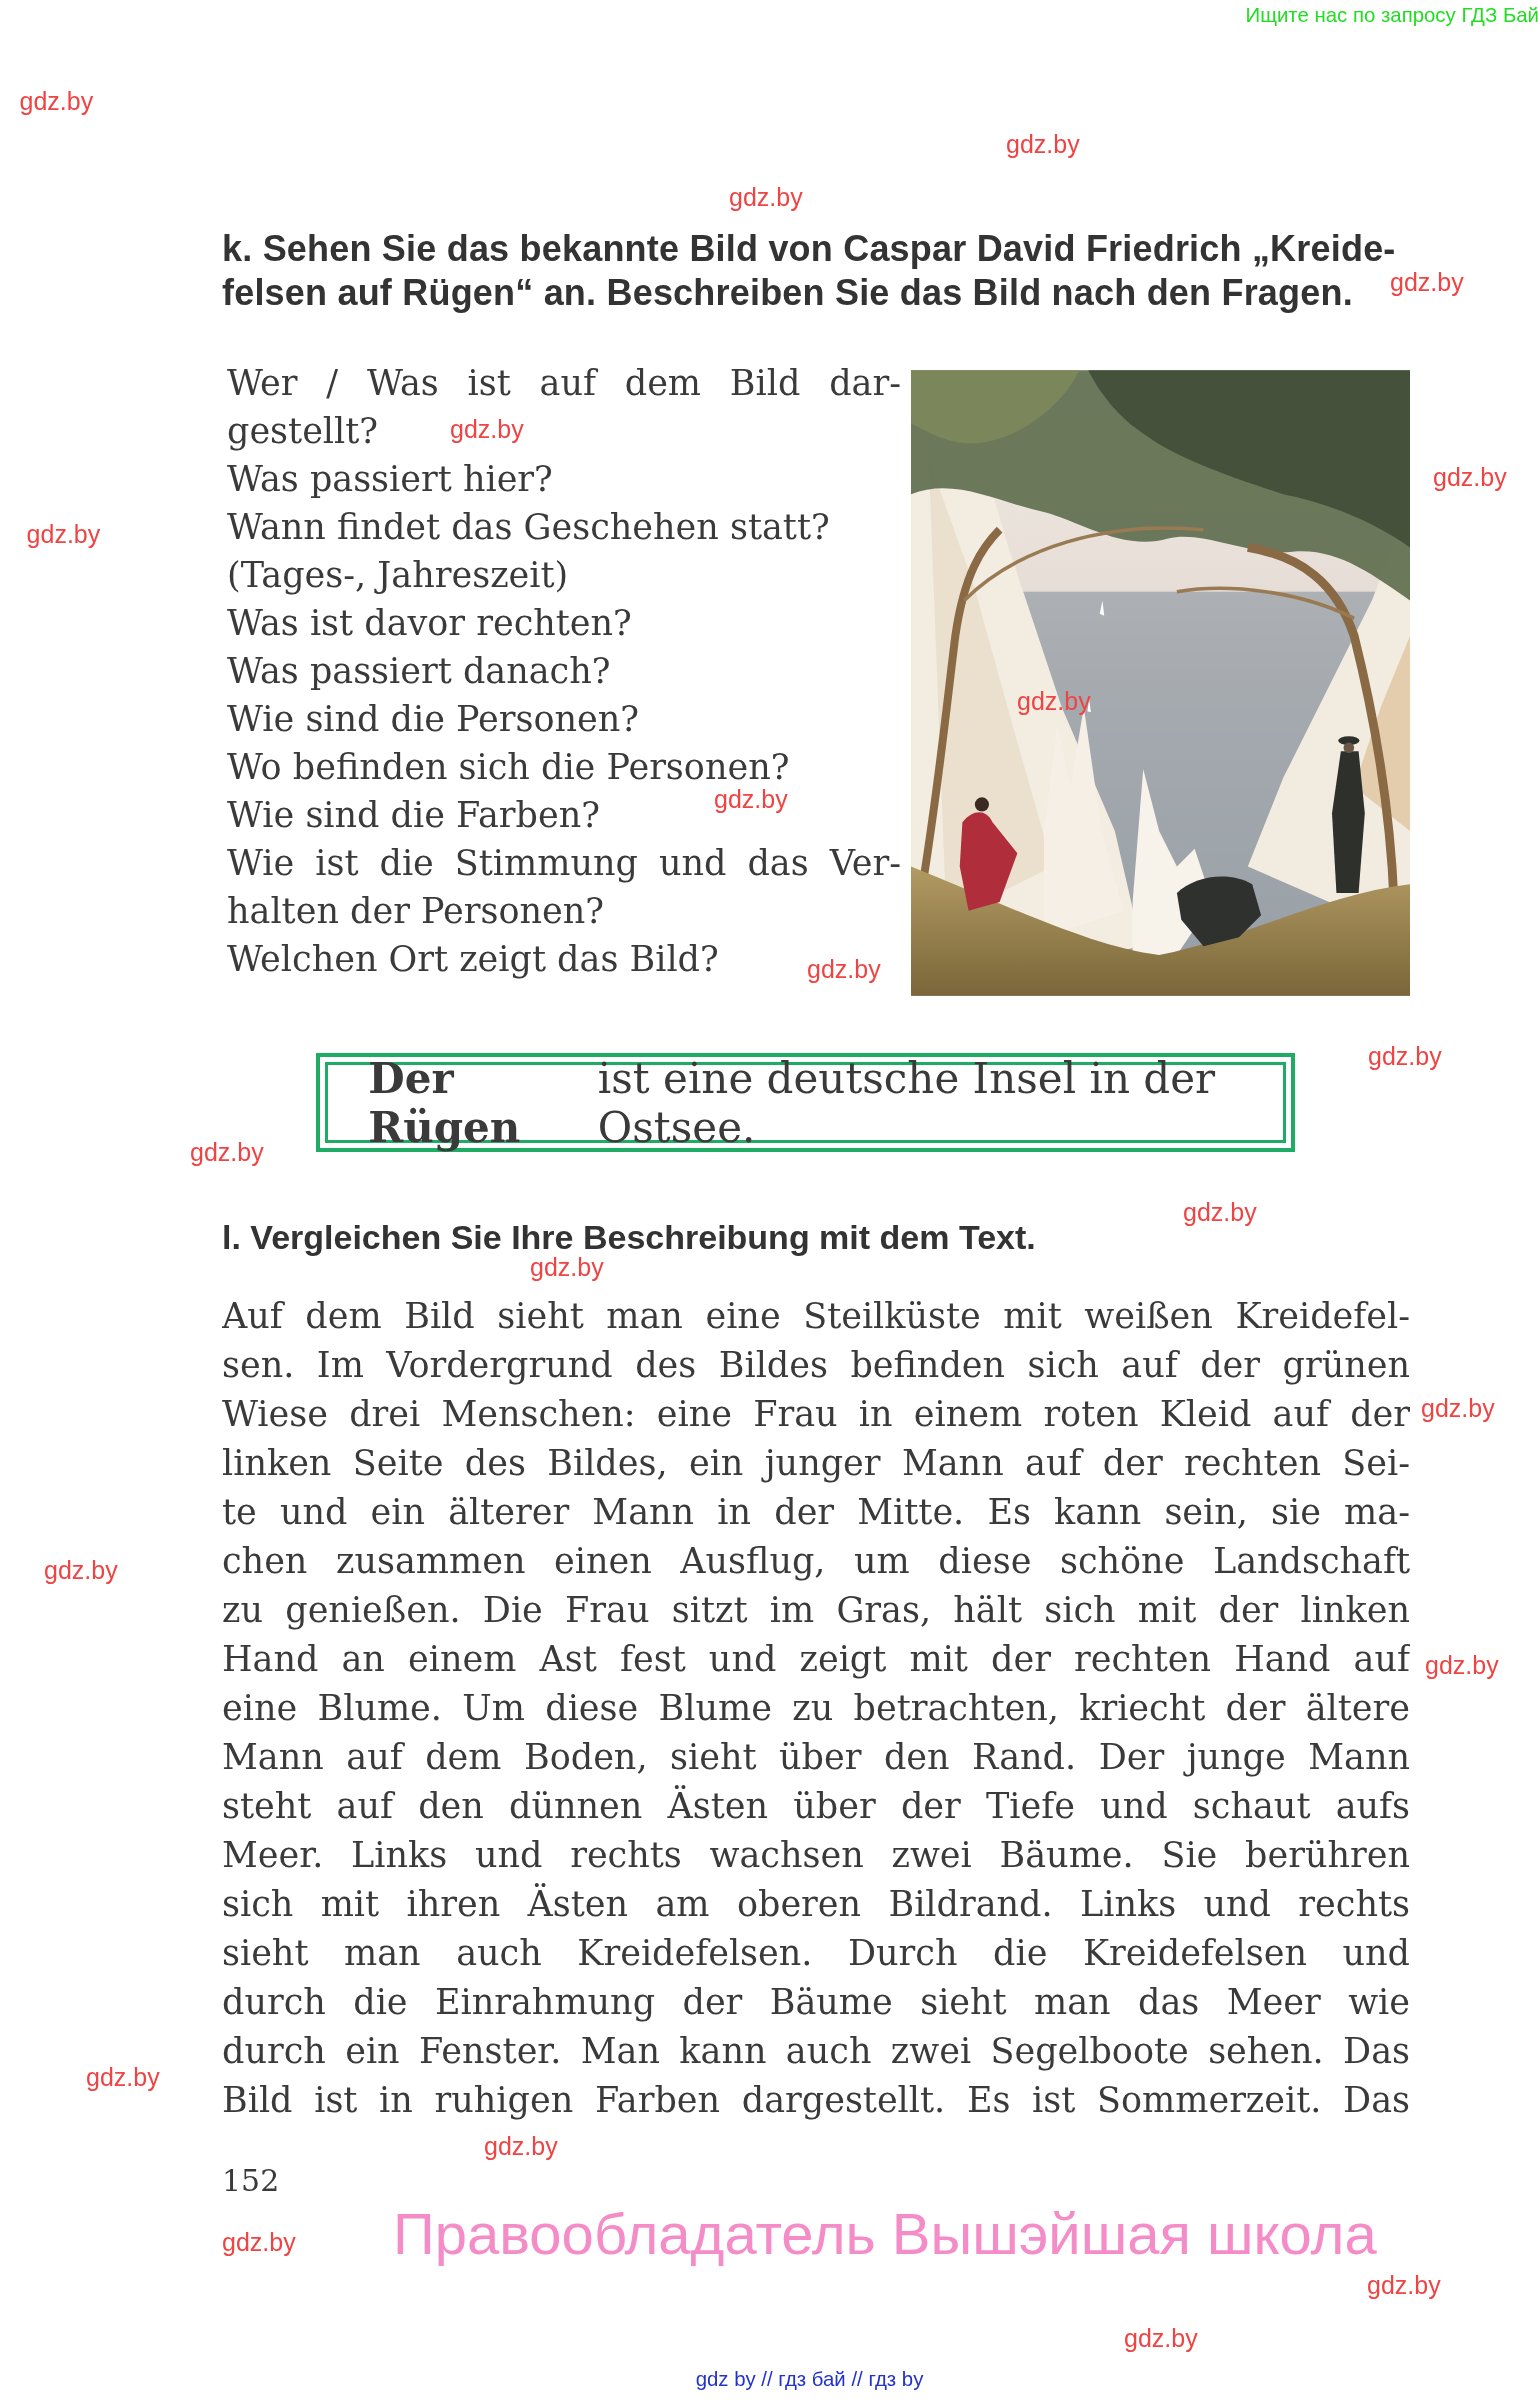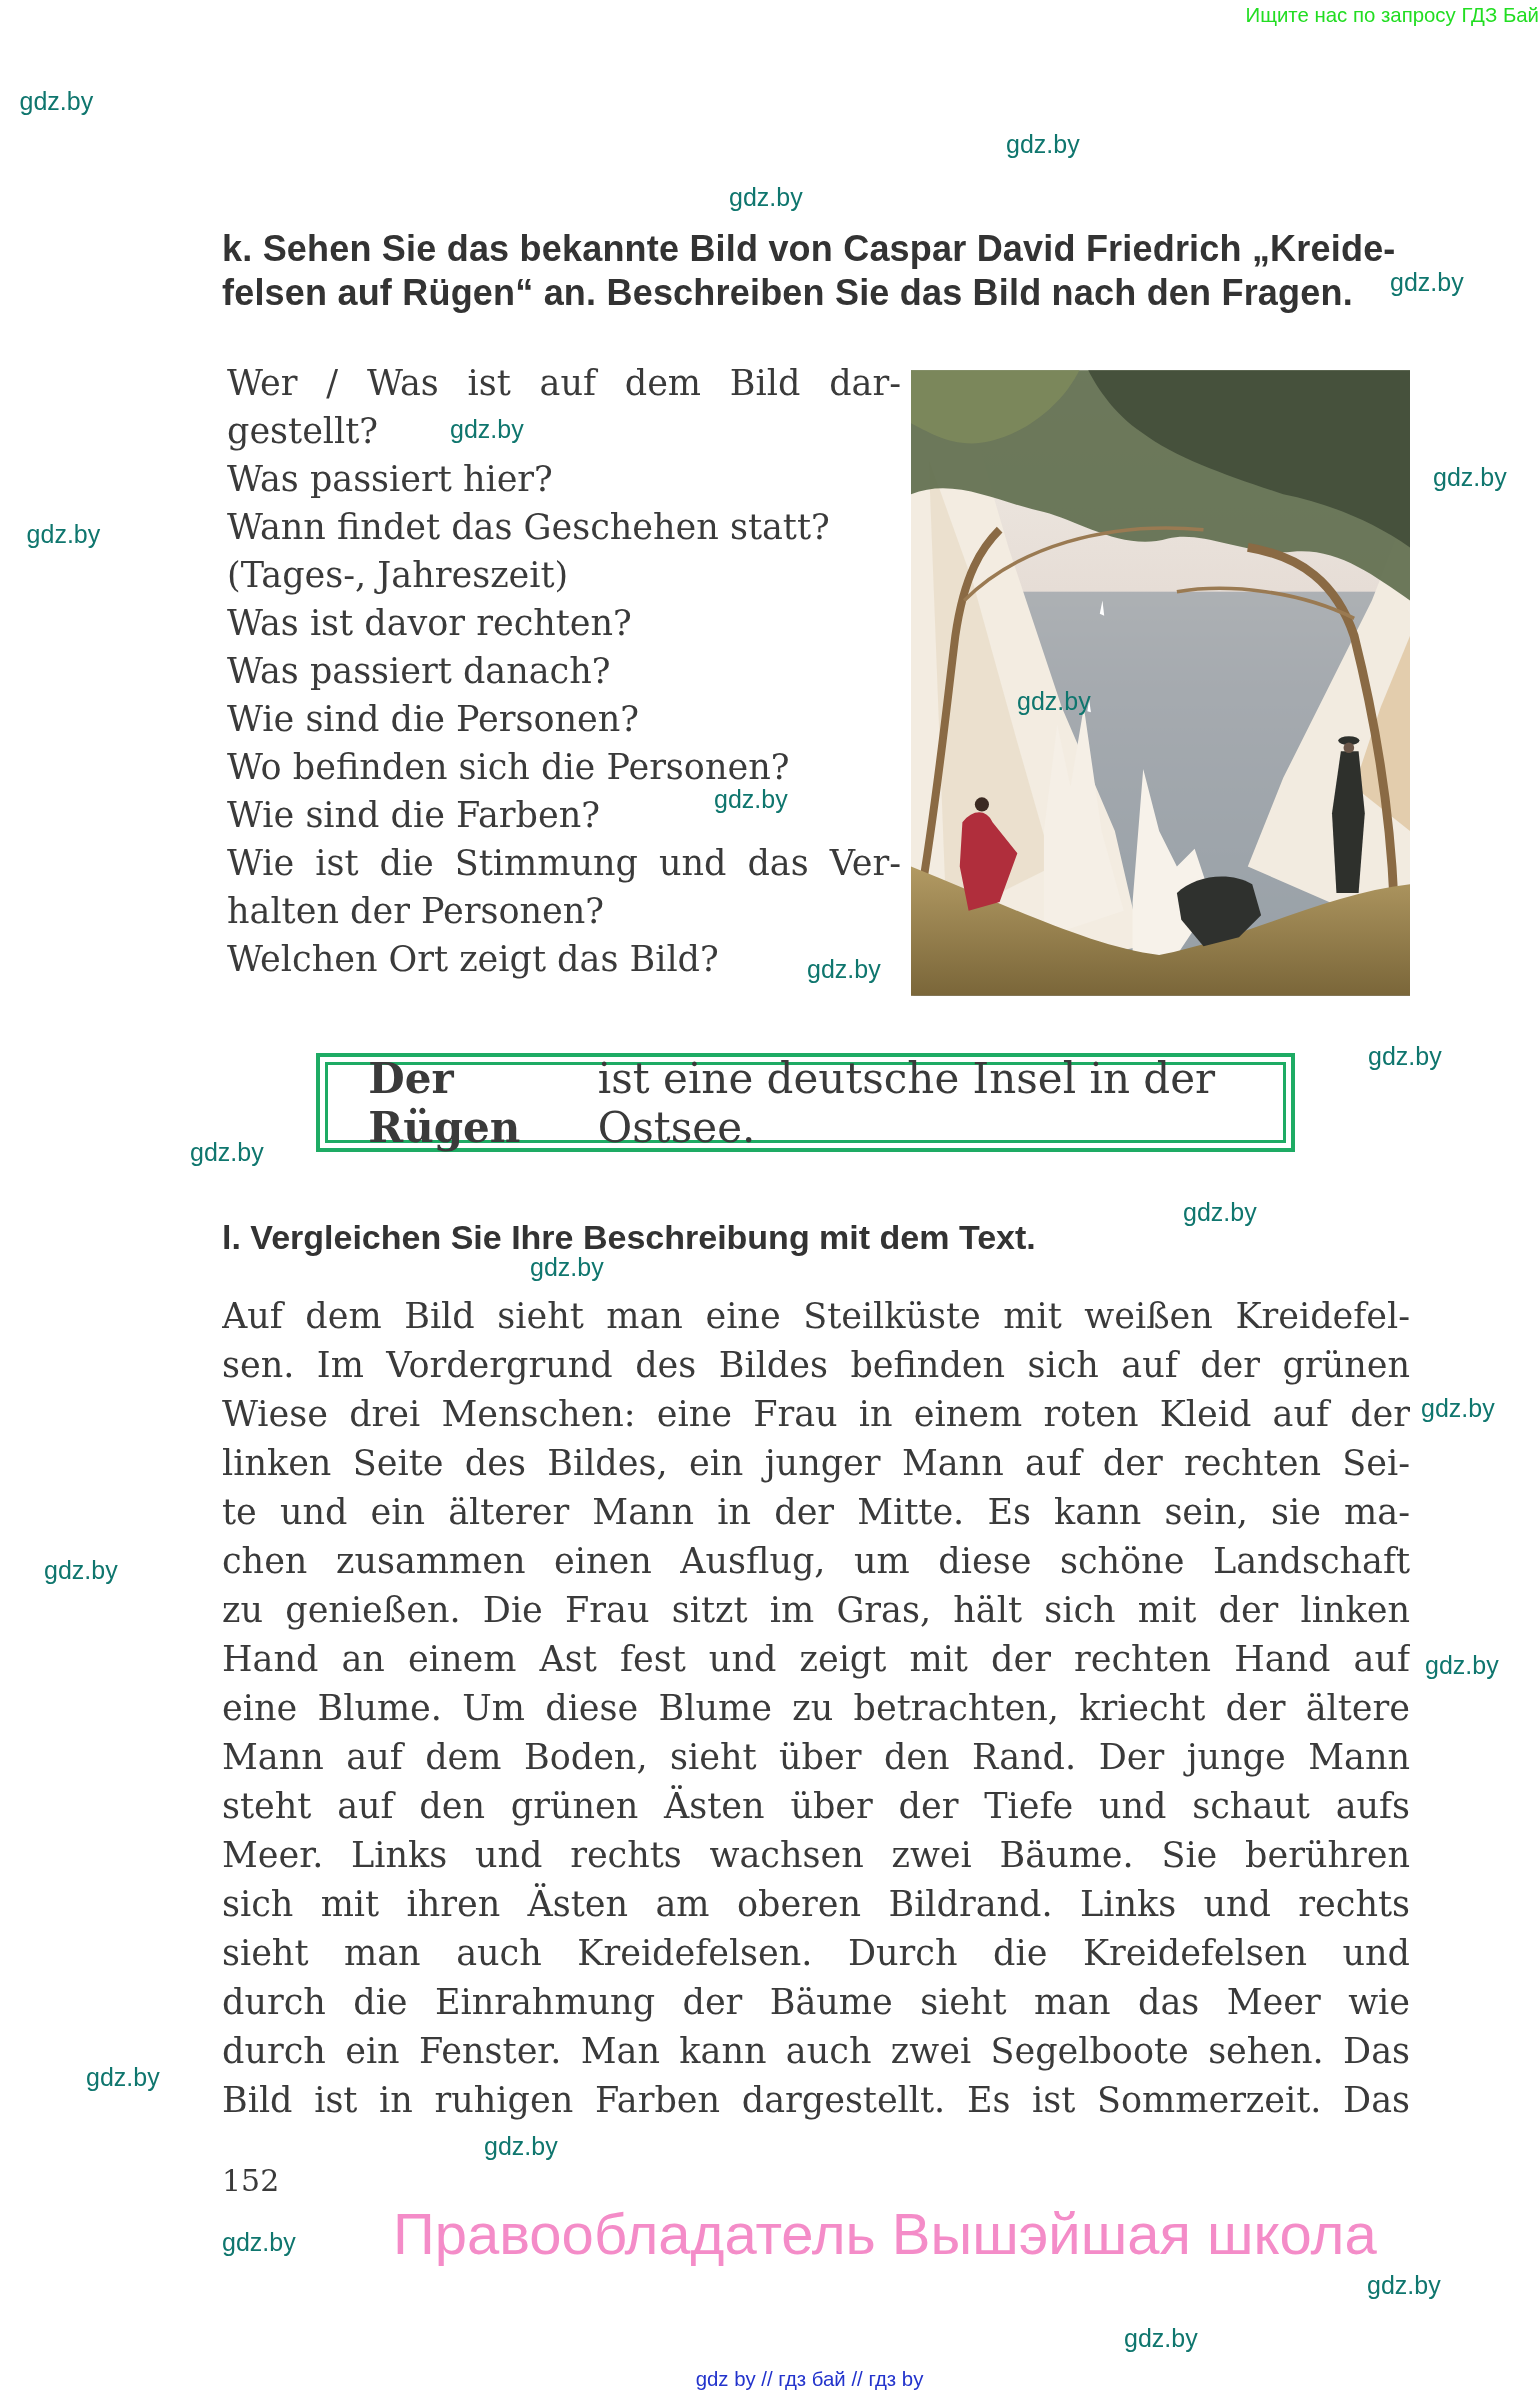--- a/index.html
+++ b/index.html
@@ -2,21 +2,21 @@
 <html style="font-size:14px"><head>
   <meta charset="utf-8">
   <style>
     html, body { margin:0; padding:0; background:#ffffff; }
     body { width:1539px; height:2401px; position:relative; overflow:hidden; color:#3a3a3a; }
     .abs { position:absolute; }
     .sans { font-family:"Liberation Sans", "DejaVu Sans", sans-serif; }
     .serif { font-family:"DejaVu Serif", "Liberation Serif", serif; }
 
     .top-banner { left:0; width:1539px; top:3.5px; text-align:right; font-size:20.4px; color:#22dd22; }
-    .wm { font-size:25px; color:#0f766e; white-space:nowrap; }
+    .wm { font-size:25px; color:#ef4444; white-space:nowrap; }
 
     .task-title { left:222px; top:227px; width:1206px; font-size:36px; font-weight:bold; line-height:44px; color:#333; letter-spacing:0.2px; }
 
     .questions { left:227px; top:359px; width:674px; font-size:35px; line-height:48px; color:#3a3a3a; }
     .questions div { white-space:nowrap; }
     .questions .just { text-align:justify; text-align-last:justify; white-space:normal; }
 
     .painting { left:911px; top:370px; width:499px; height:626px; overflow:hidden; }
 
     .info-outer { left:316px; top:1053px; width:979px; height:99px; border:4.4px solid #1eab64; box-sizing:border-box; padding:5.3px; }
@@ -123,21 +123,21 @@
   <div>Auf dem Bild sieht man eine Steilküste mit weißen Kreidefel-</div>
   <div>sen. Im Vordergrund des Bildes befinden sich auf der grünen</div>
   <div>Wiese drei Menschen: eine Frau in einem roten Kleid auf der</div>
   <div>linken Seite des Bildes, ein junger Mann auf der rechten Sei-</div>
   <div>te und ein älterer Mann in der Mitte. Es kann sein, sie ma-</div>
   <div>chen zusammen einen Ausflug, um diese schöne Landschaft</div>
   <div>zu genießen. Die Frau sitzt im Gras, hält sich mit der linken</div>
   <div>Hand an einem Ast fest und zeigt mit der rechten Hand auf</div>
   <div>eine Blume. Um diese Blume zu betrachten, kriecht der ältere</div>
   <div>Mann auf dem Boden, sieht über den Rand. Der junge Mann</div>
-  <div>steht auf den grünen Ästen über der Tiefe und schaut aufs</div>
+  <div>steht auf den dünnen Ästen über der Tiefe und schaut aufs</div>
   <div>Meer. Links und rechts wachsen zwei Bäume. Sie berühren</div>
   <div>sich mit ihren Ästen am oberen Bildrand. Links und rechts</div>
   <div>sieht man auch Kreidefelsen. Durch die Kreidefelsen und</div>
   <div>durch die Einrahmung der Bäume sieht man das Meer wie</div>
   <div>durch ein Fenster. Man kann auch zwei Segelboote sehen. Das</div>
   <div>Bild ist in ruhigen Farben dargestellt. Es ist Sommerzeit. Das</div>
 </div>
 
 <div class="abs serif page-num">152</div>
 

